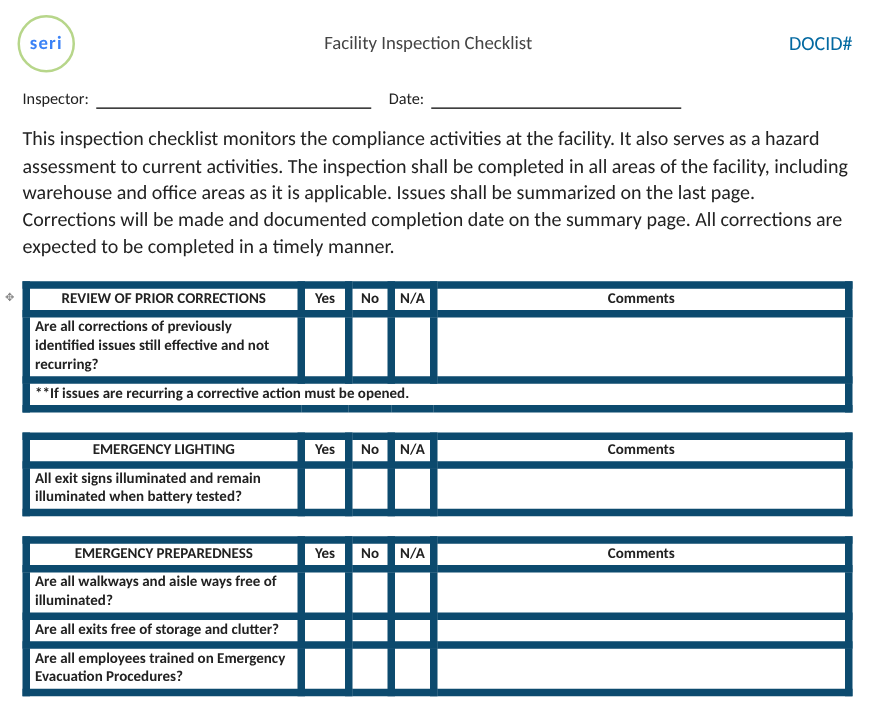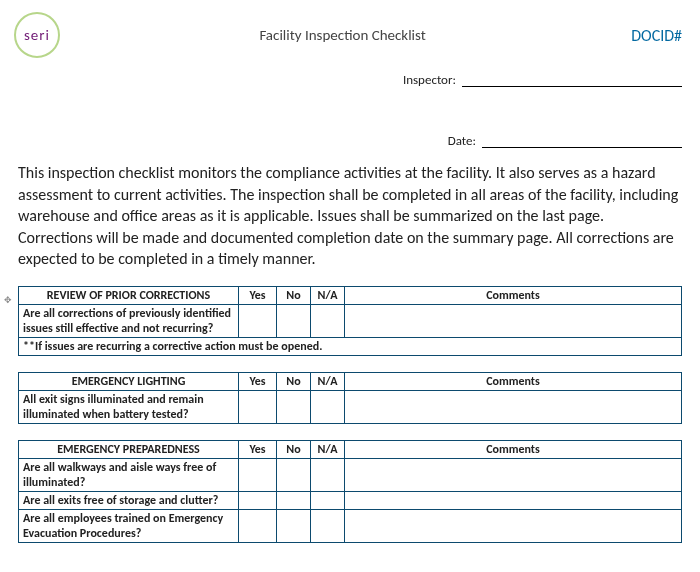--- a/index.html
+++ b/index.html
@@ -18,47 +18,46 @@
     margin-bottom: 14px;
   }
   .logo {
     width: 46px;
     height: 46px;
     border: 2px solid #b7d68a;
     border-radius: 50%;
     display: flex;
     align-items: center;
     justify-content: center;
-    color: #701a75;
+    color: #3b82f6;
     font-size: 15px;
     letter-spacing: 1px;
-    font-weight: 400;
+    font-weight: 700;
     margin-right: 10px;
     position: relative;
     left: -4px;
   }
   .title {
     flex: 1;
     text-align: center;
     font-size: 15px;
     color: #444;
     font-weight: 400;
     padding-right: 20px;
   }
   .docid {
     font-size: 16px;
     color: #0369a1;
   }
   .form-row {
     display: flex;
-    gap: 46px;
+    gap: 14px;
     margin: 4px 0 14px 0;
     font-size: 13px;
     align-items: flex-end;
-    flex-direction: column;
   }
   .form-field {
     display: flex;
     align-items: flex-end;
   }
   .form-field .lbl { margin-right: 6px; }
   .form-field .line {
     border-bottom: 1px solid #000;
     height: 14px;
     display: inline-block;
@@ -69,21 +68,21 @@
     margin-bottom: 16px;
     color: #222;
   }
   table {
     width: 100%;
     border-collapse: collapse;
     margin-bottom: 16px;
     table-layout: fixed;
   }
   th, td {
-    border: 1px solid #0c4a6e;
+    border: 6px solid #0c4a6e;
     padding: 1px 4px;
     font-size: 12px;
     vertical-align: top;
     line-height: 1.25;
   }
   th {
     font-weight: 700;
     text-align: center;
   }
   td.q {

